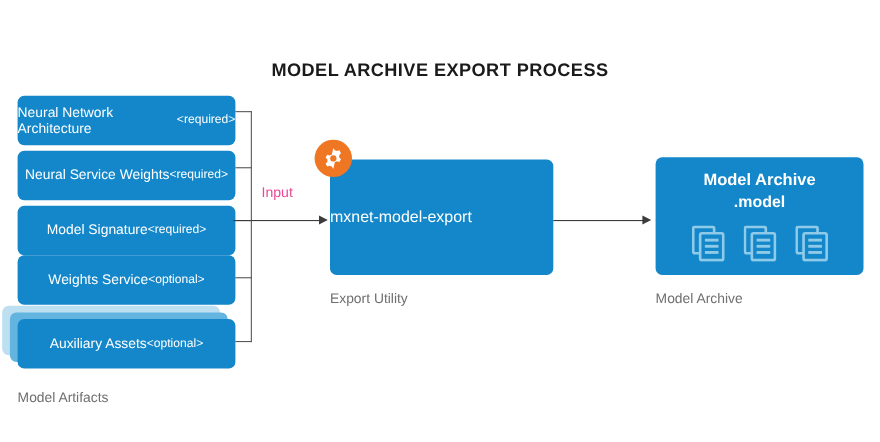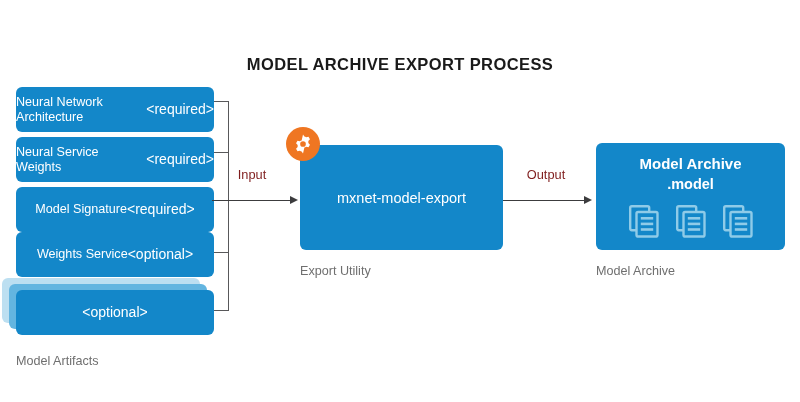--- a/index.html
+++ b/index.html
@@ -49,21 +49,21 @@
     display: flex;
     flex-direction: row;
     align-items: center;
     justify-content: center;
     line-height: 1.18;
   }
   .artifact-name {
     font-size: 12.6px;
   }
   .artifact-req {
-    font-size: 14px;
+    font-size: 11px;
   }
 
   
   .stack-layer {
     position: absolute;
     border-radius: 6px;
     box-sizing: border-box;
   }
   .stack-back {
     left: 2px;
@@ -108,33 +108,33 @@
     position: absolute;
     width: 0;
     height: 0;
     border-top: 4.5px solid transparent;
     border-bottom: 4.5px solid transparent;
     border-left: 8px solid #3c3c3e;
   }
   .flow-label {
     position: absolute;
     font-size: 12.8px;
-    color: #7f1d1d;
+    color: #ec4899;
     text-align: center;
   }
 
   
   #utility-box {
     left: 300px;
     top: 145px;
     width: 203px;
     height: 105px;
     display: flex;
     align-items: center;
-    justify-content: center;
+    justify-content: flex-start;
     font-size: 14.5px;
   }
   #gear-badge {
     position: absolute;
     left: 286px;
     top: 127px;
     width: 34px;
     height: 34px;
     border-radius: 50%;
     background: #ef7622;
@@ -198,20 +198,21 @@
     <span class="artifact-name">Model Signature</span>
     <span class="artifact-req">&lt;required&gt;</span>
   </div>
 
   <div class="blue-box artifact-box" style="top:232px;">
     <span class="artifact-name">Weights Service</span>
     <span class="artifact-req">&lt;optional&gt;</span>
   </div>
 
   <div class="blue-box artifact-box" style="top:290px;">
+    <span class="artifact-name">Auxiliary Assets</span>
     <span class="artifact-req">&lt;optional&gt;</span>
   </div>
 
   <div class="caption" style="left:16px; top:354px; width:198px;">Model Artifacts</div>
 
   <div class="line-h" style="left:214px; top:101px; width:15px;"></div>
   <div class="line-h" style="left:214px; top:152px; width:15px;"></div>
   <div class="line-h" style="left:214px; top:200px; width:15px;"></div>
   <div class="line-h" style="left:214px; top:252px; width:15px;"></div>
   <div class="line-h" style="left:214px; top:310px; width:15px;"></div>
@@ -229,21 +230,20 @@
     <svg width="22" height="22" viewBox="0 0 24 24" aria-hidden="true">
       <path fill="#ffffff" d="M12 1.6l1.5 2.3a8.6 8.6 0 011.9.8l2.6-.7 1.6 2.8-1.8 2a8.6 8.6 0 010 2l1.8 2-1.6 2.8-2.6-.7a8.6 8.6 0 01-1.9.8L12 22.4l-1.5-2.3a8.6 8.6 0 01-1.9-.8l-2.6.7-1.6-2.8 1.8-2a8.6 8.6 0 010-2l-1.8-2 1.6-2.8 2.6.7a8.6 8.6 0 011.9-.8L12 1.6z"></path>
       <circle cx="12" cy="12" r="3.1" fill="#ef7622"></circle>
     </svg>
   </div>
 
   <div class="caption" style="left:300px; top:264px; width:203px;">Export Utility</div>
 
   <div class="arrow-line" style="left:503px; top:200px; width:83px;"></div>
   <div class="arrow-head" style="left:584px; top:196px;"></div>
-  <div class="flow-label" style="left:503px; top:167px; width:86px;">Output</div>
 
   <div class="blue-box" id="archive-box">
     <div id="archive-heading">
       <span>Model Archive</span><br>
       <span id="archive-sub">.model</span>
     </div>
 
     <div id="archive-icons">
       <span>
         <svg width="30" height="33" viewBox="0 0 30 33" aria-hidden="true">

